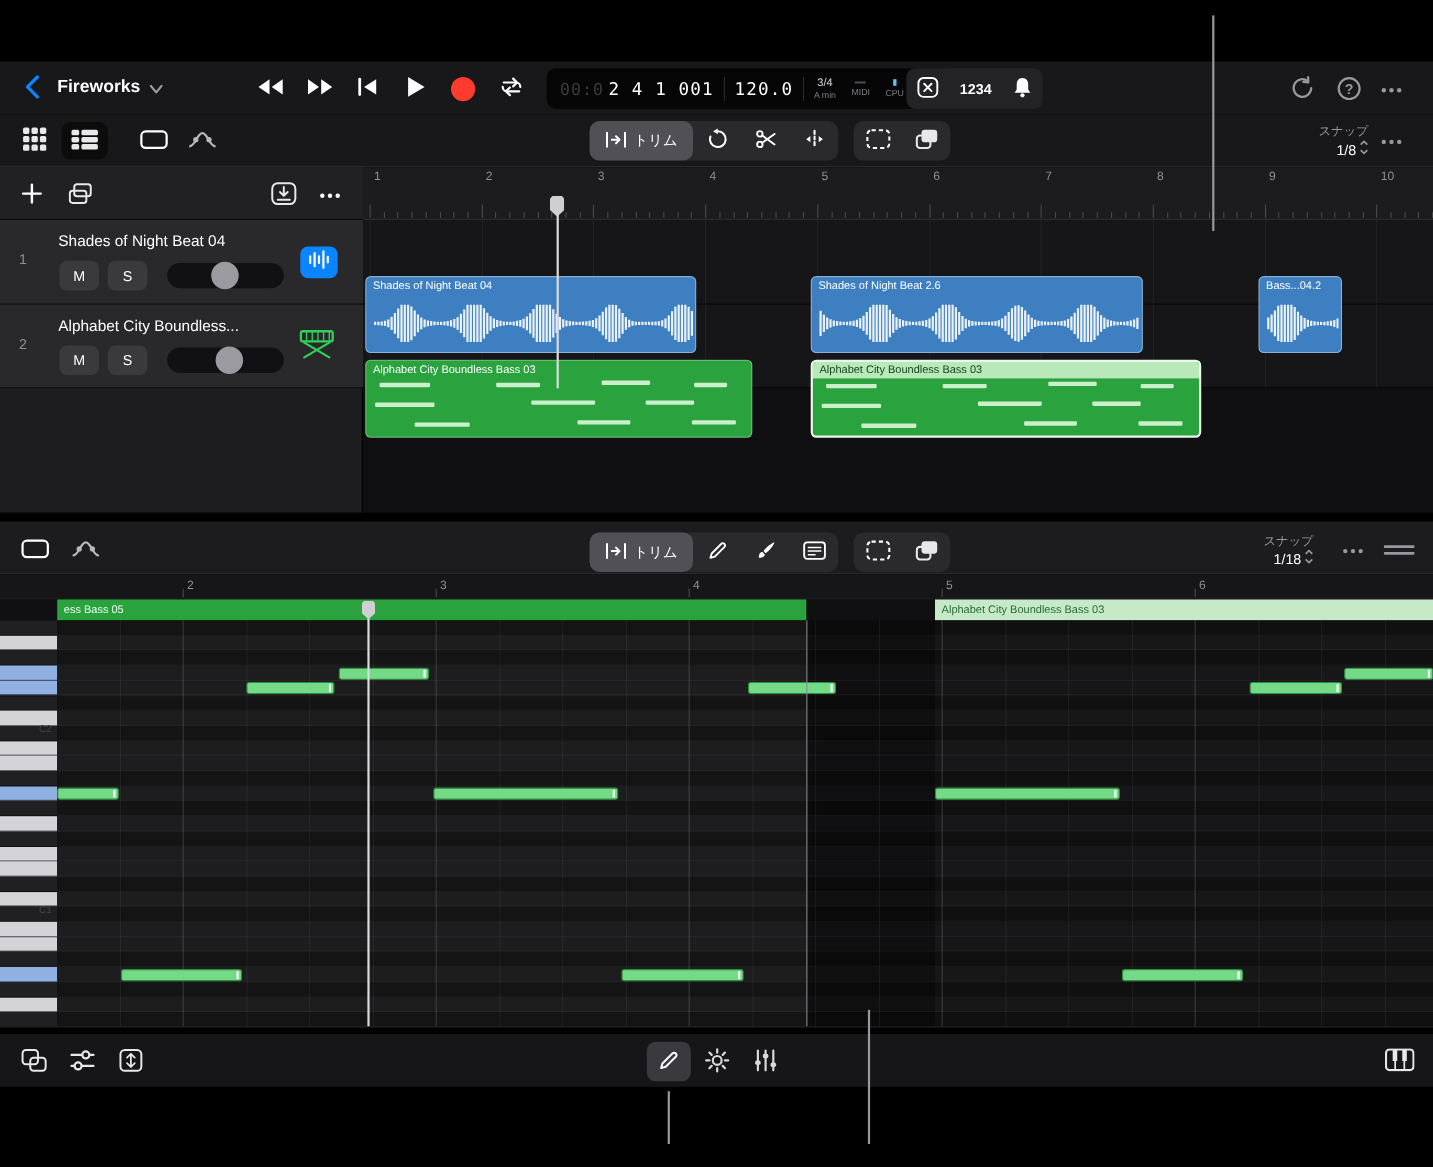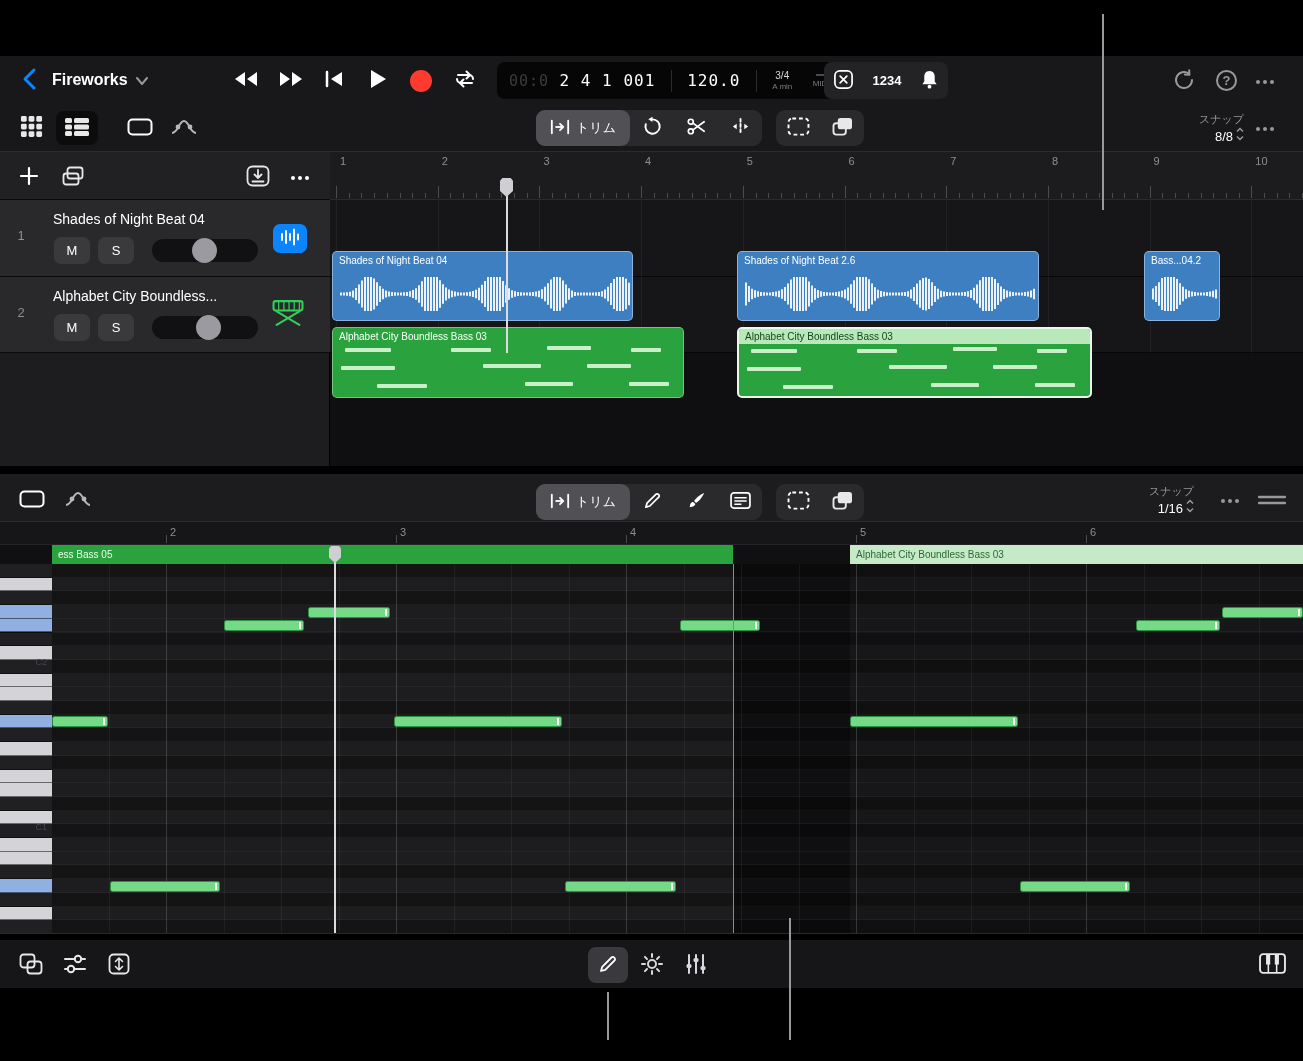--- a/index.html
+++ b/index.html
@@ -111,21 +111,21 @@
         <span style="width:22px;height:22px;border-radius:50%;background:#ff3b30;display:block"></span>
       </button>
     <button class="fx" style="left:451px;top:13px;width:28px;height:22px">
         <span><svg width="26" height="20" viewBox="0 0 26 20">
             <path d="M6 6 H17 a4 4 0 0 1 4 4 M20 14 H9 a4 4 0 0 1 -4 -4" fill="none" stroke="#fff" stroke-width="2" stroke-linecap="round"></path>
             <path d="M14.5 2.5 L18 6 L14.5 9.5" fill="none" stroke="#fff" stroke-width="2" stroke-linecap="round" stroke-linejoin="round"></path>
             <path d="M11.5 10.5 L8 14 L11.5 17.5" fill="none" stroke="#fff" stroke-width="2" stroke-linecap="round" stroke-linejoin="round"></path>
           </svg></span>
       </button>
 
-    <div class="fx" style="left:497px;top:6px;width:370px;height:37px;background:#060607;border-radius:8px;justify-content:space-between">
+    <div class="fx" style="left:497px;top:6px;width:370px;height:37px;background:#060607;border-radius:8px;justify-content:flex-start">
       <span class="lcddim" style="margin-left:12px">00:0</span>
       <span class="lcdpos" style="margin-left:4px">2 4 1 001</span>
       <i class="lcdsep" style="margin:0 9px"></i>
       <span class="lcdpos">120.0</span>
       <i class="lcdsep" style="margin:0 9px"></i>
       <span class="lcdstack">
         <b>3/4</b>
           <em>A min</em>
       </span>
       <span class="lcdstack" style="margin-left:14px">
@@ -246,21 +246,21 @@
           <span><svg width="21" height="19" viewBox="0 0 22 20">
               <rect x="6" y="1" width="15" height="12" rx="3" fill="#e8e8ea"></rect>
               <rect x="1.5" y="6.5" width="13" height="12" rx="3" fill="none" stroke="#e8e8ea" stroke-width="2"></rect>
             </svg></span>
         </button>
     </div>
 
     <div class="snapbox" style="left:1150px;top:8px;width:94px">
       <span class="snaplbl">スナップ</span>
       <span class="snaprow">
-          <span class="snapval">8/8</span>
+          <span class="snapval">1/8</span>
           <span><svg width="8" height="14" viewBox="0 0 8 14">
               <path d="M1 4.5 L4 1.5 L7 4.5 M1 9.5 L4 12.5 L7 9.5" fill="none" stroke="#98989d" stroke-width="1.5"></path>
             </svg></span>
         </span>
     </div>
     <button class="fx" style="left:1253px;top:12px;width:24px;height:24px">
         <span class="dots" style="left:10px;top:11px"></span>
       </button>
   </div>
 
@@ -527,21 +527,21 @@
           <span><svg width="21" height="19" viewBox="0 0 22 20">
               <rect x="6" y="1" width="15" height="12" rx="3" fill="#e8e8ea"></rect>
               <rect x="1.5" y="6.5" width="13" height="12" rx="3" fill="none" stroke="#e8e8ea" stroke-width="2"></rect>
             </svg></span>
         </button>
     </div>
 
     <div class="snapbox" style="left:1100px;top:10px;width:94px">
       <span class="snaplbl">スナップ</span>
       <span class="snaprow">
-          <span class="snapval">1/16</span>
+          <span class="snapval">1/18</span>
           <span><svg width="8" height="14" viewBox="0 0 8 14">
               <path d="M1 4.5 L4 1.5 L7 4.5 M1 9.5 L4 12.5 L7 9.5" fill="none" st="" stroke="#98989d" stroke-width="1.5"></path>
             </svg></span>
         </span>
     </div>
     <button class="fx" style="left:1218px;top:14px;width:24px;height:24px">
         <span class="dots" style="left:10px;top:11px"></span>
       </button>
     <button class="fx" style="left:1256px;top:14px;width:32px;height:24px">
       <span><svg width="28" height="10" viewBox="0 0 28 10">

